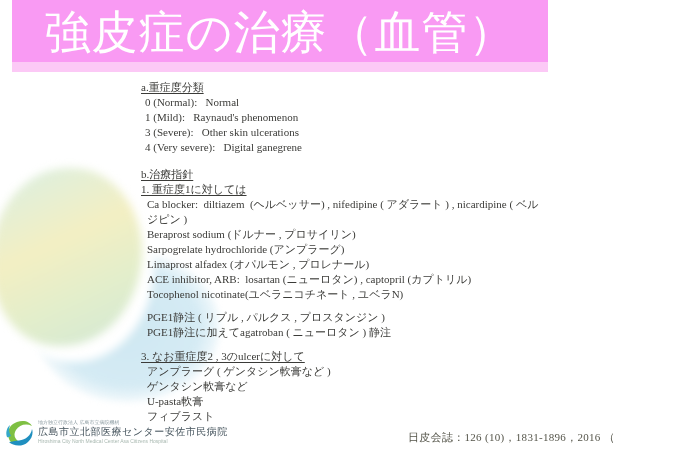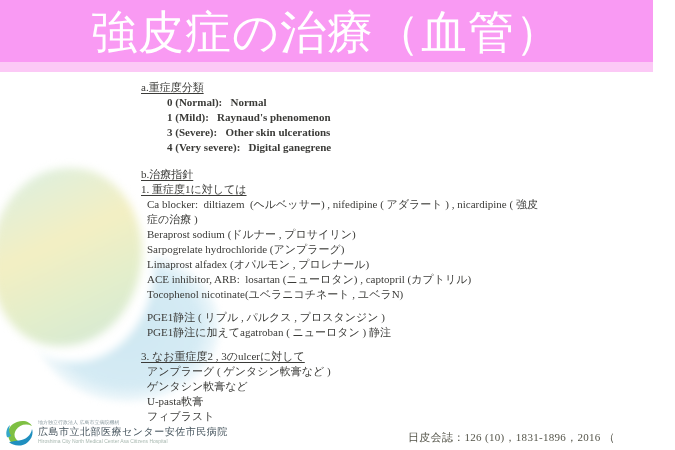--- a/index.html
+++ b/index.html
@@ -2,21 +2,21 @@
 <html><head>
 <meta charset="utf-8">
 <style>
   html,body{margin:0;padding:0;background:#888;}
   #slide{
     position:relative;width:675px;height:450px;background:#ffffff;
     overflow:hidden;font-family:"Liberation Serif","DejaVu Serif",serif;
   }
   
   #banner{
-    position:absolute;left:0;top:0;width:653px;height:72px;
+    position:absolute;left:12px;top:0;width:536px;height:72px;
     background:linear-gradient(to bottom,#f99af3 0%,#f99af3 86%,#fcc9f6 86%,#fcc9f6 100%);
   }
   #banner .title{
     position:absolute;left:0;right:0;top:2px;text-align:center;
     font-family:"Liberation Sans","DejaVu Sans",sans-serif;
     font-size:46px;line-height:60px;color:#ffffff;letter-spacing:1px;white-space:nowrap;
   }
   
   .wm{position:absolute;pointer-events:none;}
   #wm-circle{
@@ -29,21 +29,21 @@
     background:linear-gradient(155deg,#dcefe0 5%,#f3efc3 42%,#e3eecb 68%,#d7ead2 90%);
     filter:blur(4px);
     box-shadow:12px 16px 0 0 #ffffff;
   }
   
   #content{
     position:absolute;left:141px;top:80px;width:399px;
     font-size:11px;line-height:15px;color:#3b3b38;
   }
   .h{font-weight:normal;text-decoration:underline;text-underline-offset:2px;}
-  .items-a > div{margin-left:26px;white-space:pre-wrap;font-weight:bold;}
+  .items-a > div{margin-left:4px;white-space:pre-wrap;}
   .items-b > div{margin-left:6px;white-space:pre-wrap;}
   .gap12{height:12px;} .gap8{height:8px;} .gap9{height:9px;}
   
   #footer-logo{position:absolute;left:4px;top:419px;width:250px;height:28px;}
   #footer-logo svg{position:absolute;left:0;top:1px;}
   #footer-logo .txt{position:absolute;left:34px;top:0;}
   .org-small{font-family:"Liberation Sans","DejaVu Sans",sans-serif;font-size:5px;color:#8a9aa0;line-height:7px;}
   .hosp-name{font-family:"Liberation Sans","DejaVu Sans",sans-serif;font-size:10px;font-weight:normal;color:#44535c;line-height:12px;letter-spacing:0.5px;}
   .hosp-en{font-family:"Liberation Sans","DejaVu Sans",sans-serif;font-size:5px;color:#a8b8b0;line-height:7px;}
   #citation{
@@ -74,21 +74,21 @@
         <div>4 (Very severe):   Digital ganegrene</div>
       </div>
 
     <div class="gap12"></div>
 
     <div class="h">b.治療指針</div>
 
     <div class="h">1. 重症度1に対しては</div>
     <div class="items-b">
 
-    <div>Ca blocker:  diltiazem  (ヘルベッサー) , nifedipine ( アダラート ) , nicardipine ( 強皮症の治療 )</div>
+    <div>Ca blocker:  diltiazem  (ヘルベッサー) , nifedipine ( アダラート ) , nicardipine ( ベルジピン )</div>
         <div>Beraprost sodium (ドルナー , プロサイリン)</div>
         <div>Sarpogrelate hydrochloride (アンプラーグ)</div>
         <div>Limaprost alfadex (オパルモン , プロレナール)</div>
         <div>ACE inhibitor, ARB:  losartan (ニューロタン) , captopril (カプトリル)</div>
         <div>Tocophenol nicotinate(ユベラニコチネート , ユベラN)</div>
       </div>
 
     <div class="gap8"></div>
 
     <div class="items-b">

